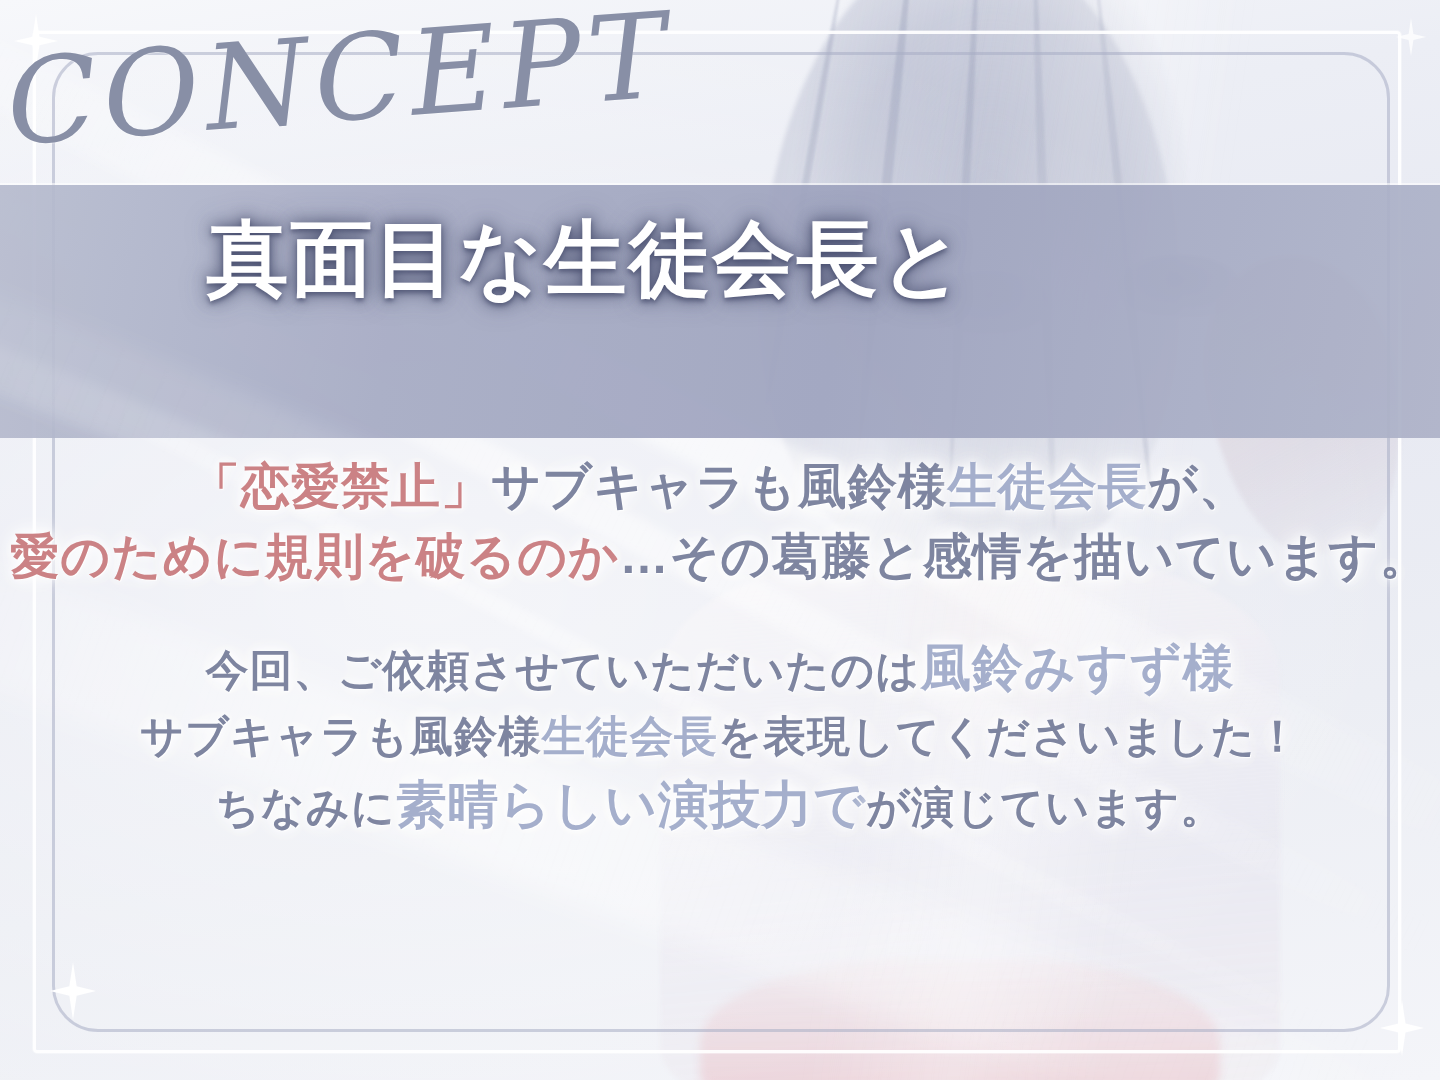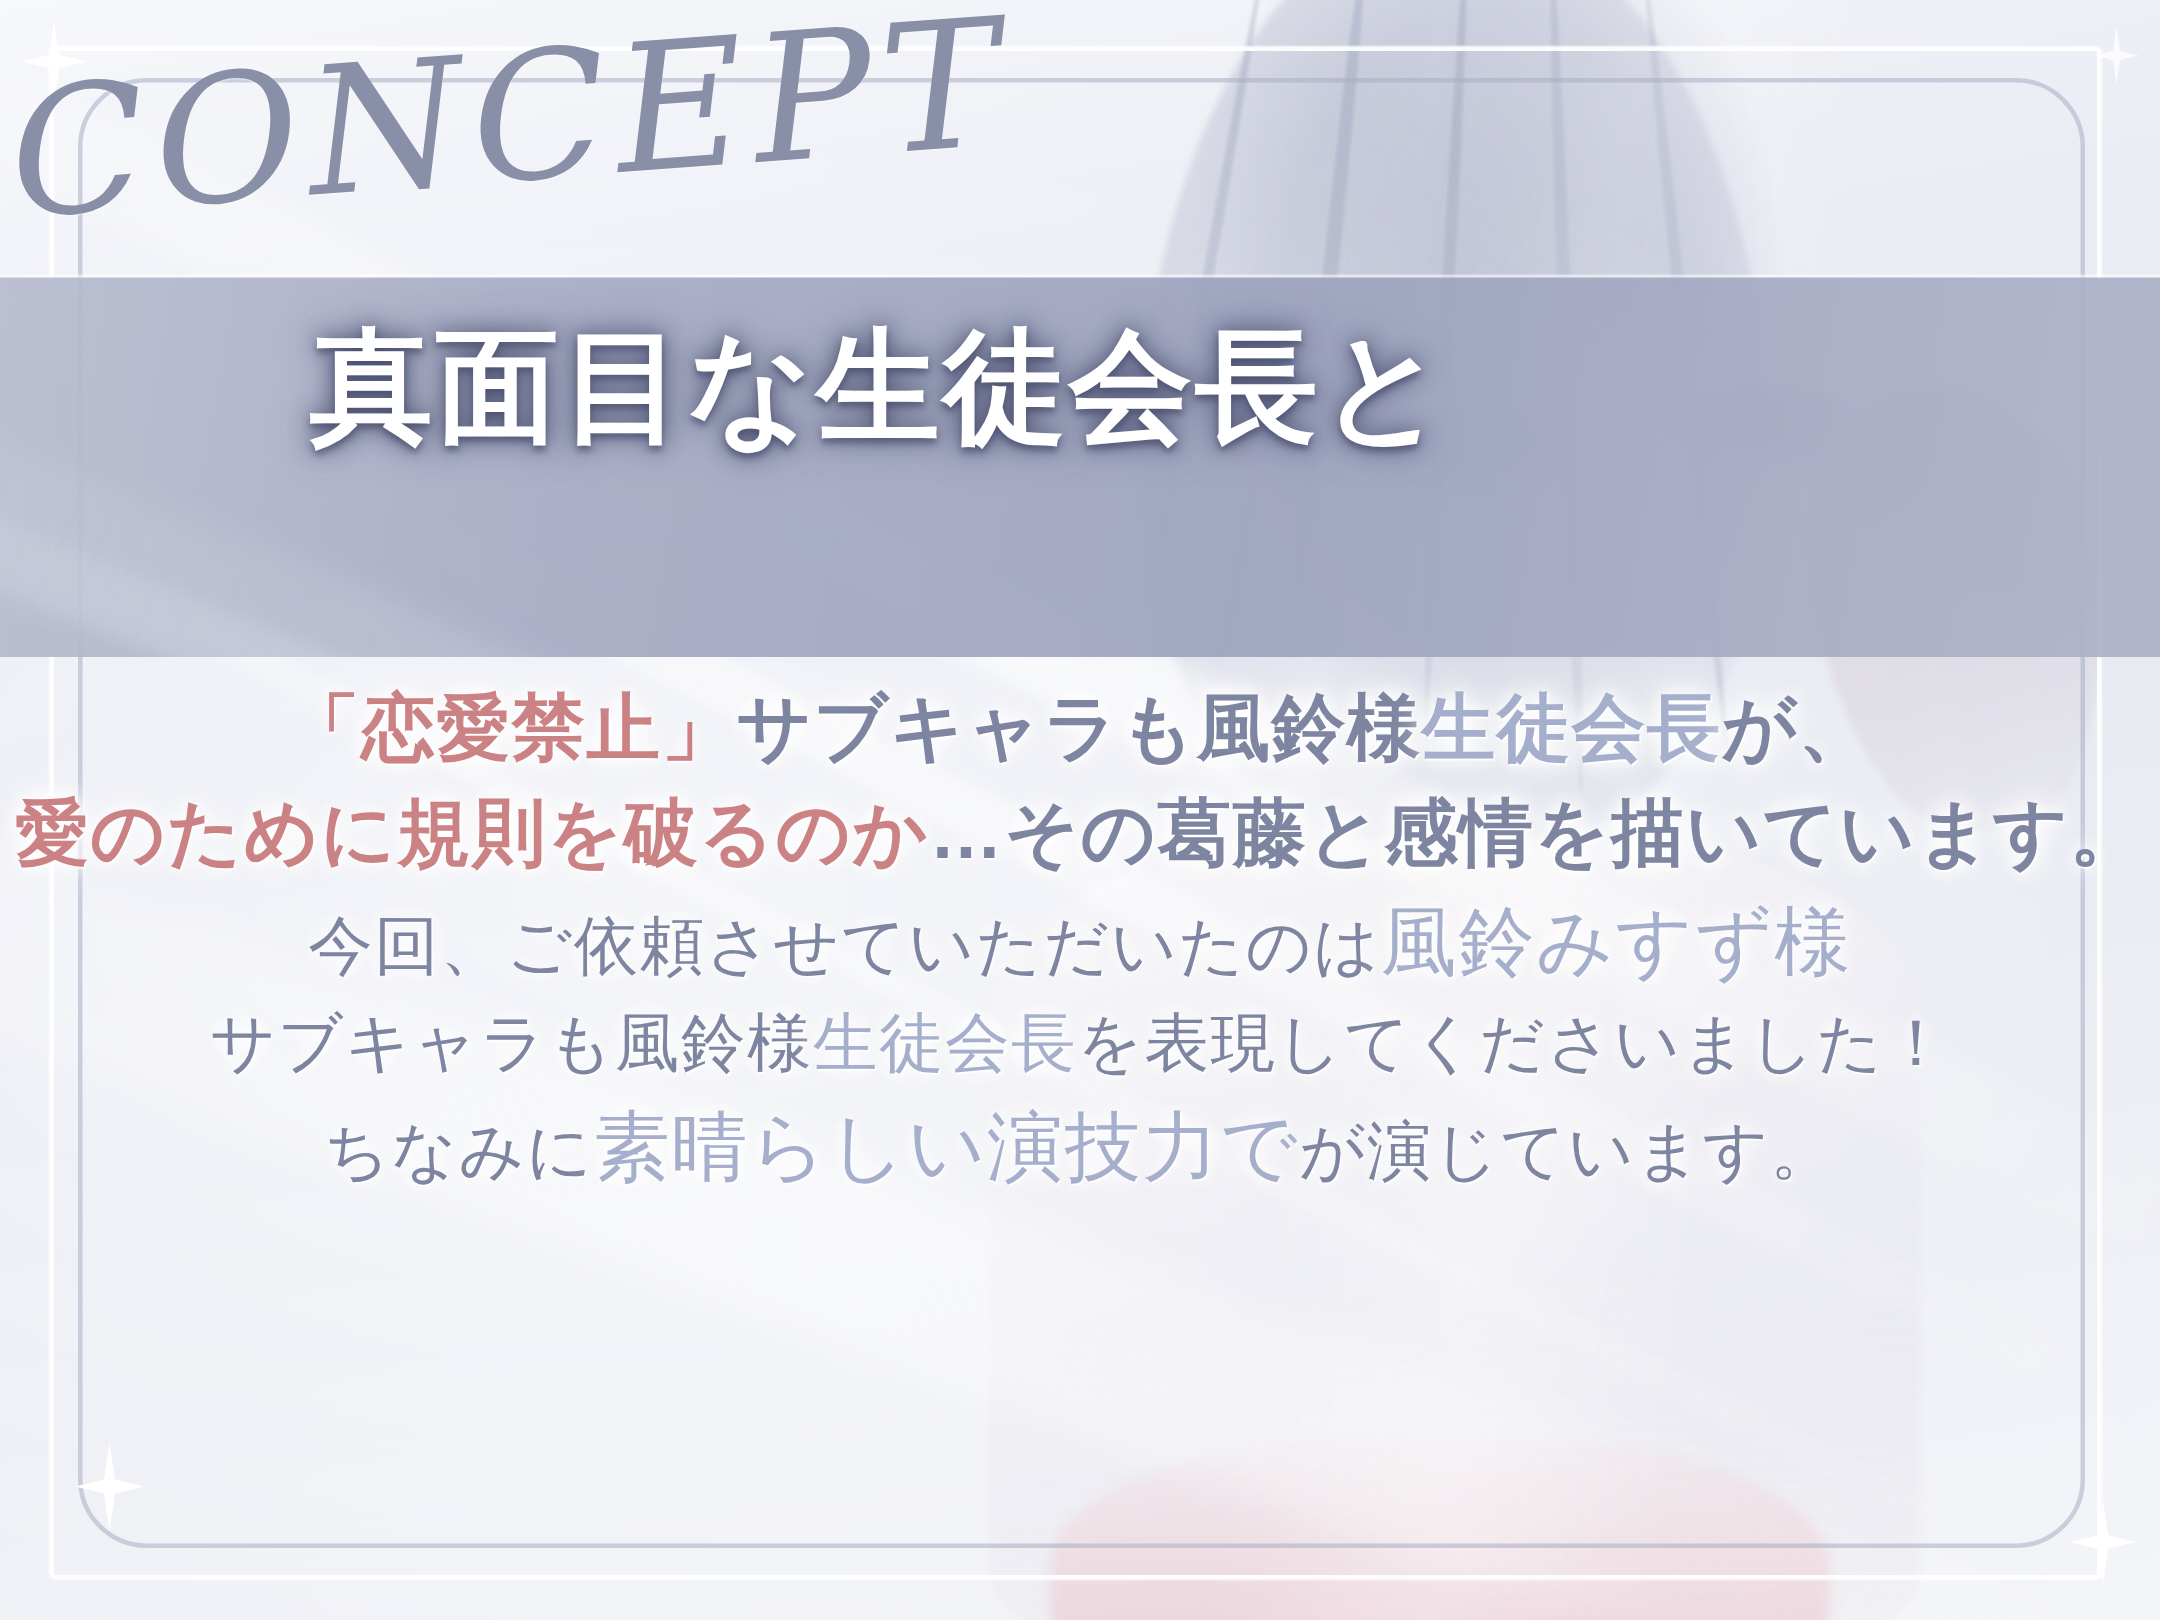--- a/index.html
+++ b/index.html
@@ -153,21 +153,21 @@
   .body-wrap{position:absolute;left:0;top:452px;width:1440px;}
   .para{ text-align:center; letter-spacing:1px; }
   .ln{display:block;white-space:nowrap;}
   .gl{ 
     text-shadow:
       0 0 10px #ffffff,0 0 18px #ffffff,
       0 0 26px rgba(255,255,255,.95),
       1px 1px 0 rgba(255,255,255,.9);
   }
   .p1{font-size:49px;line-height:1.42;font-weight:700;}
-  .p2{font-size:43px;line-height:1.46;font-weight:400;}
+  .p2{margin-top:40px;font-size:43px;line-height:1.46;font-weight:700;}
   .p3{margin-top:56px;font-size:50px;line-height:1.48;font-weight:700;}
 
   .c-gray{color:#7e85a0;}
   .c-blue{color:#a5afcc;}
   .c-pink{color:#cb8285;text-align:right;}
   .big{font-size:1.18em;}
 </style>
 </head>
 <body>
 

